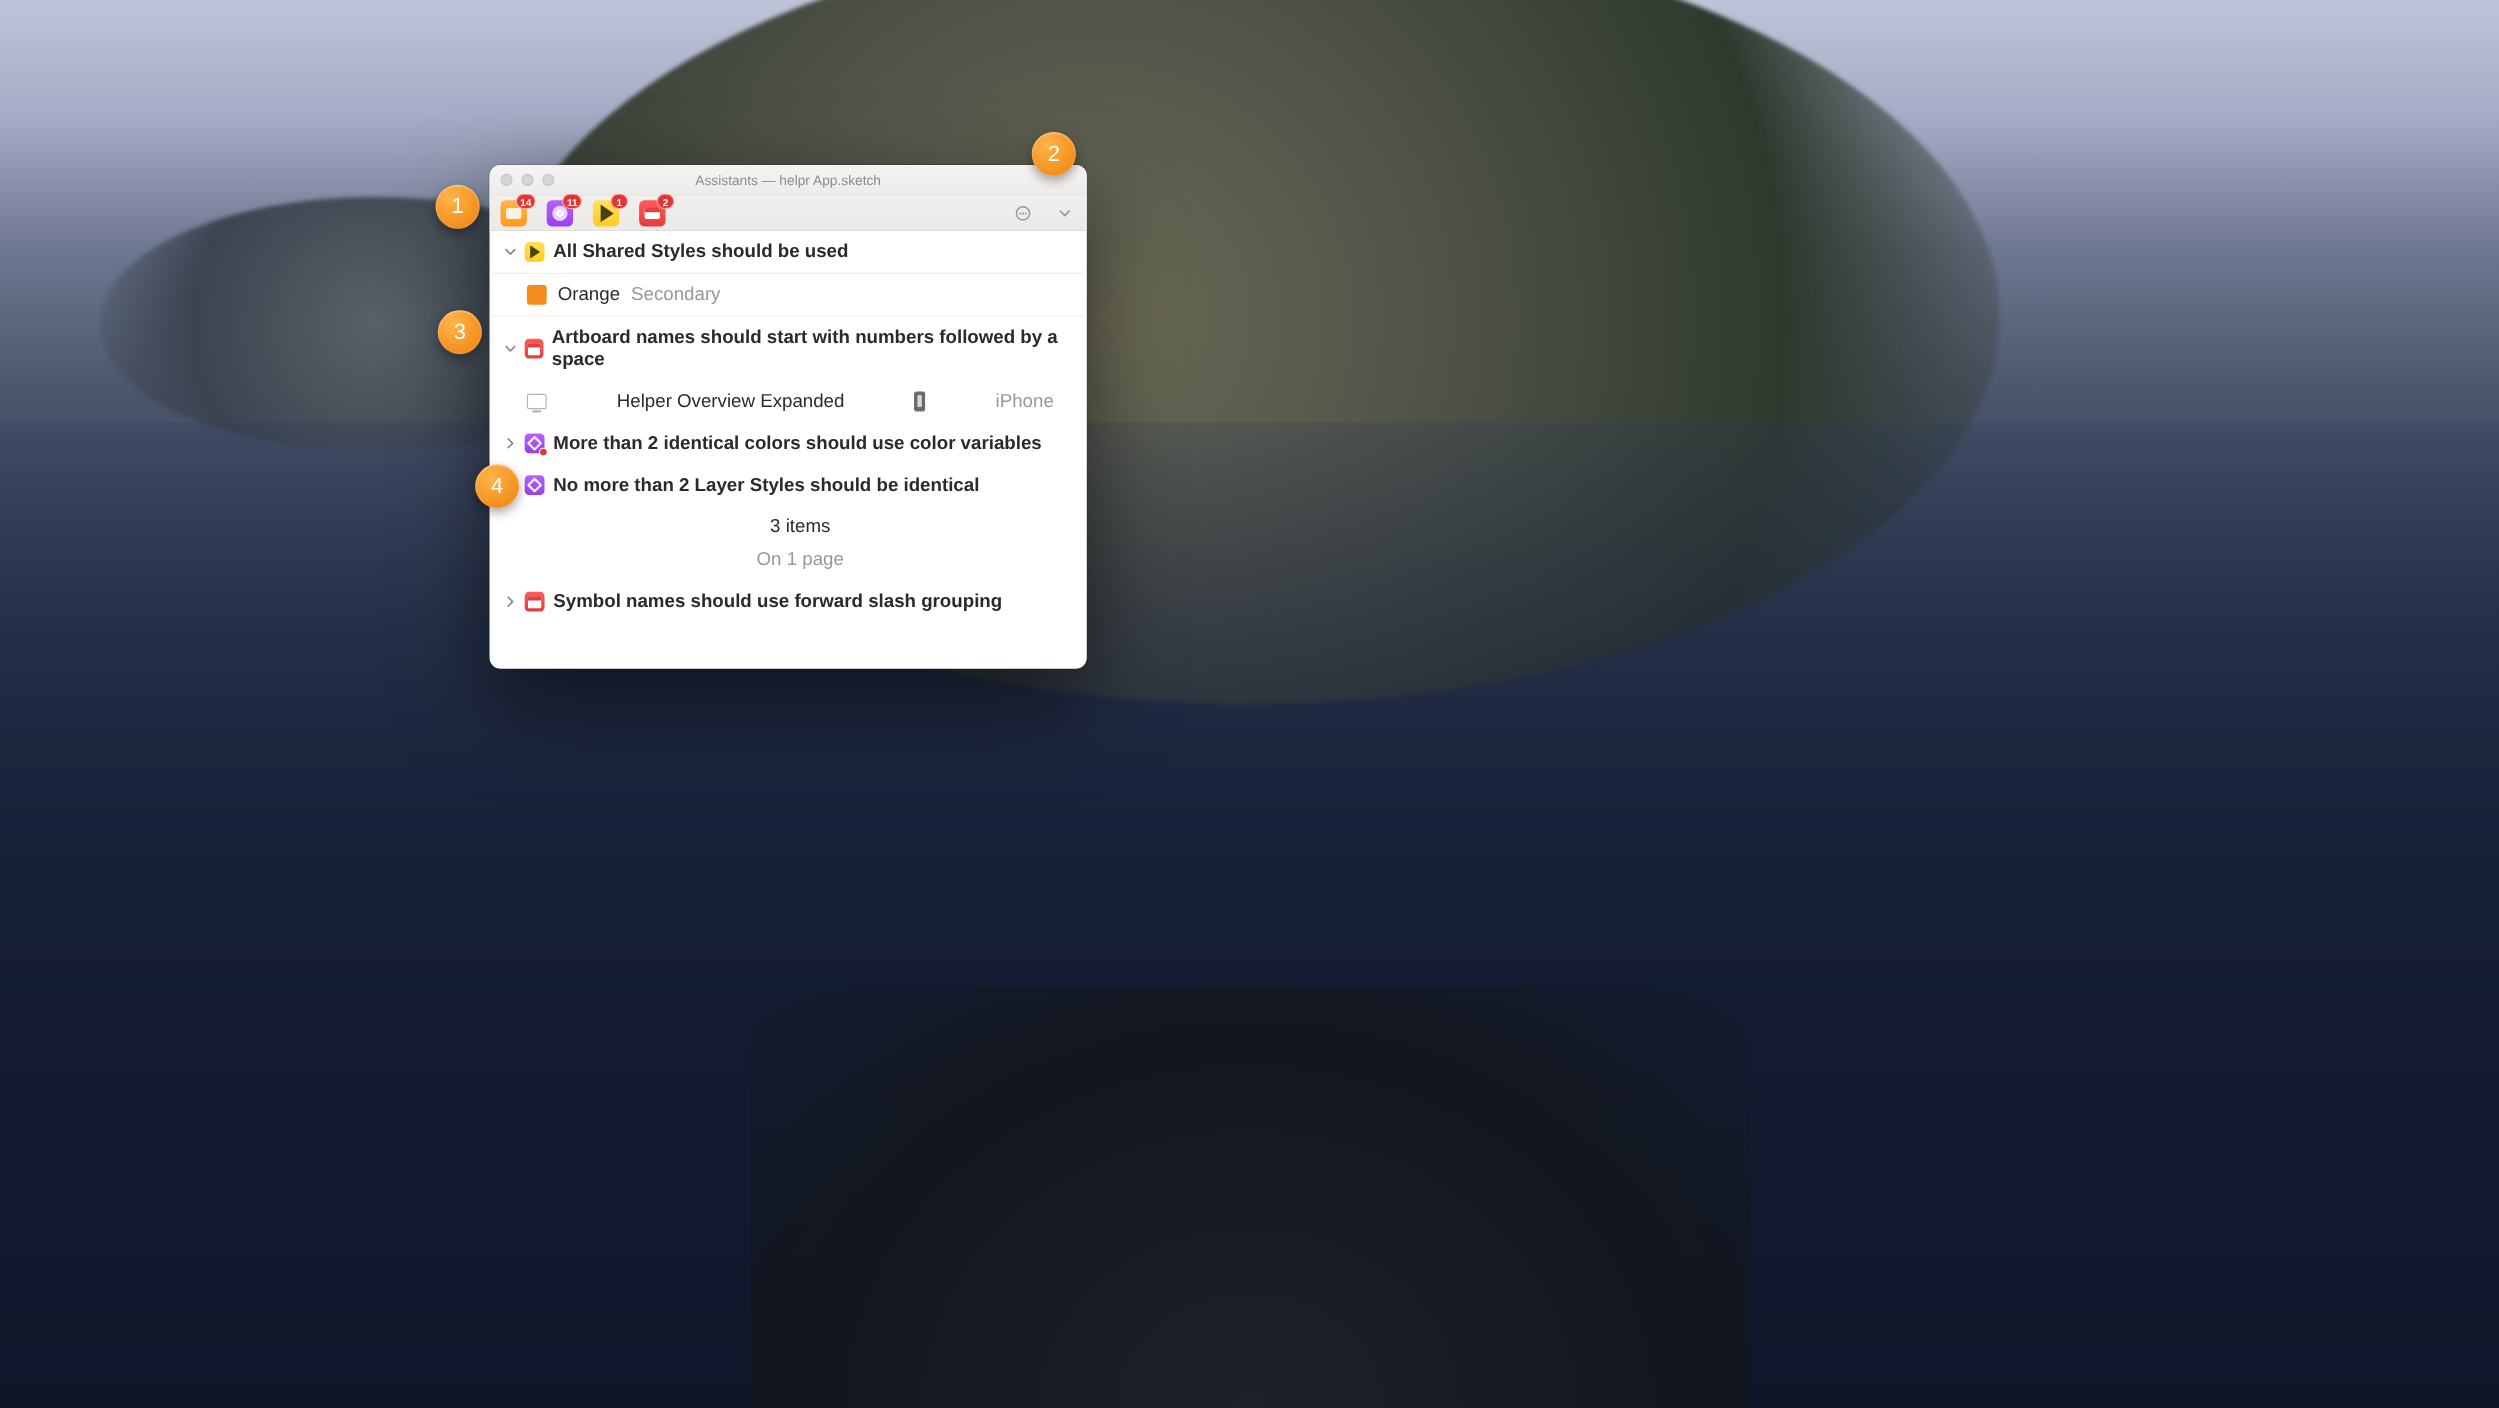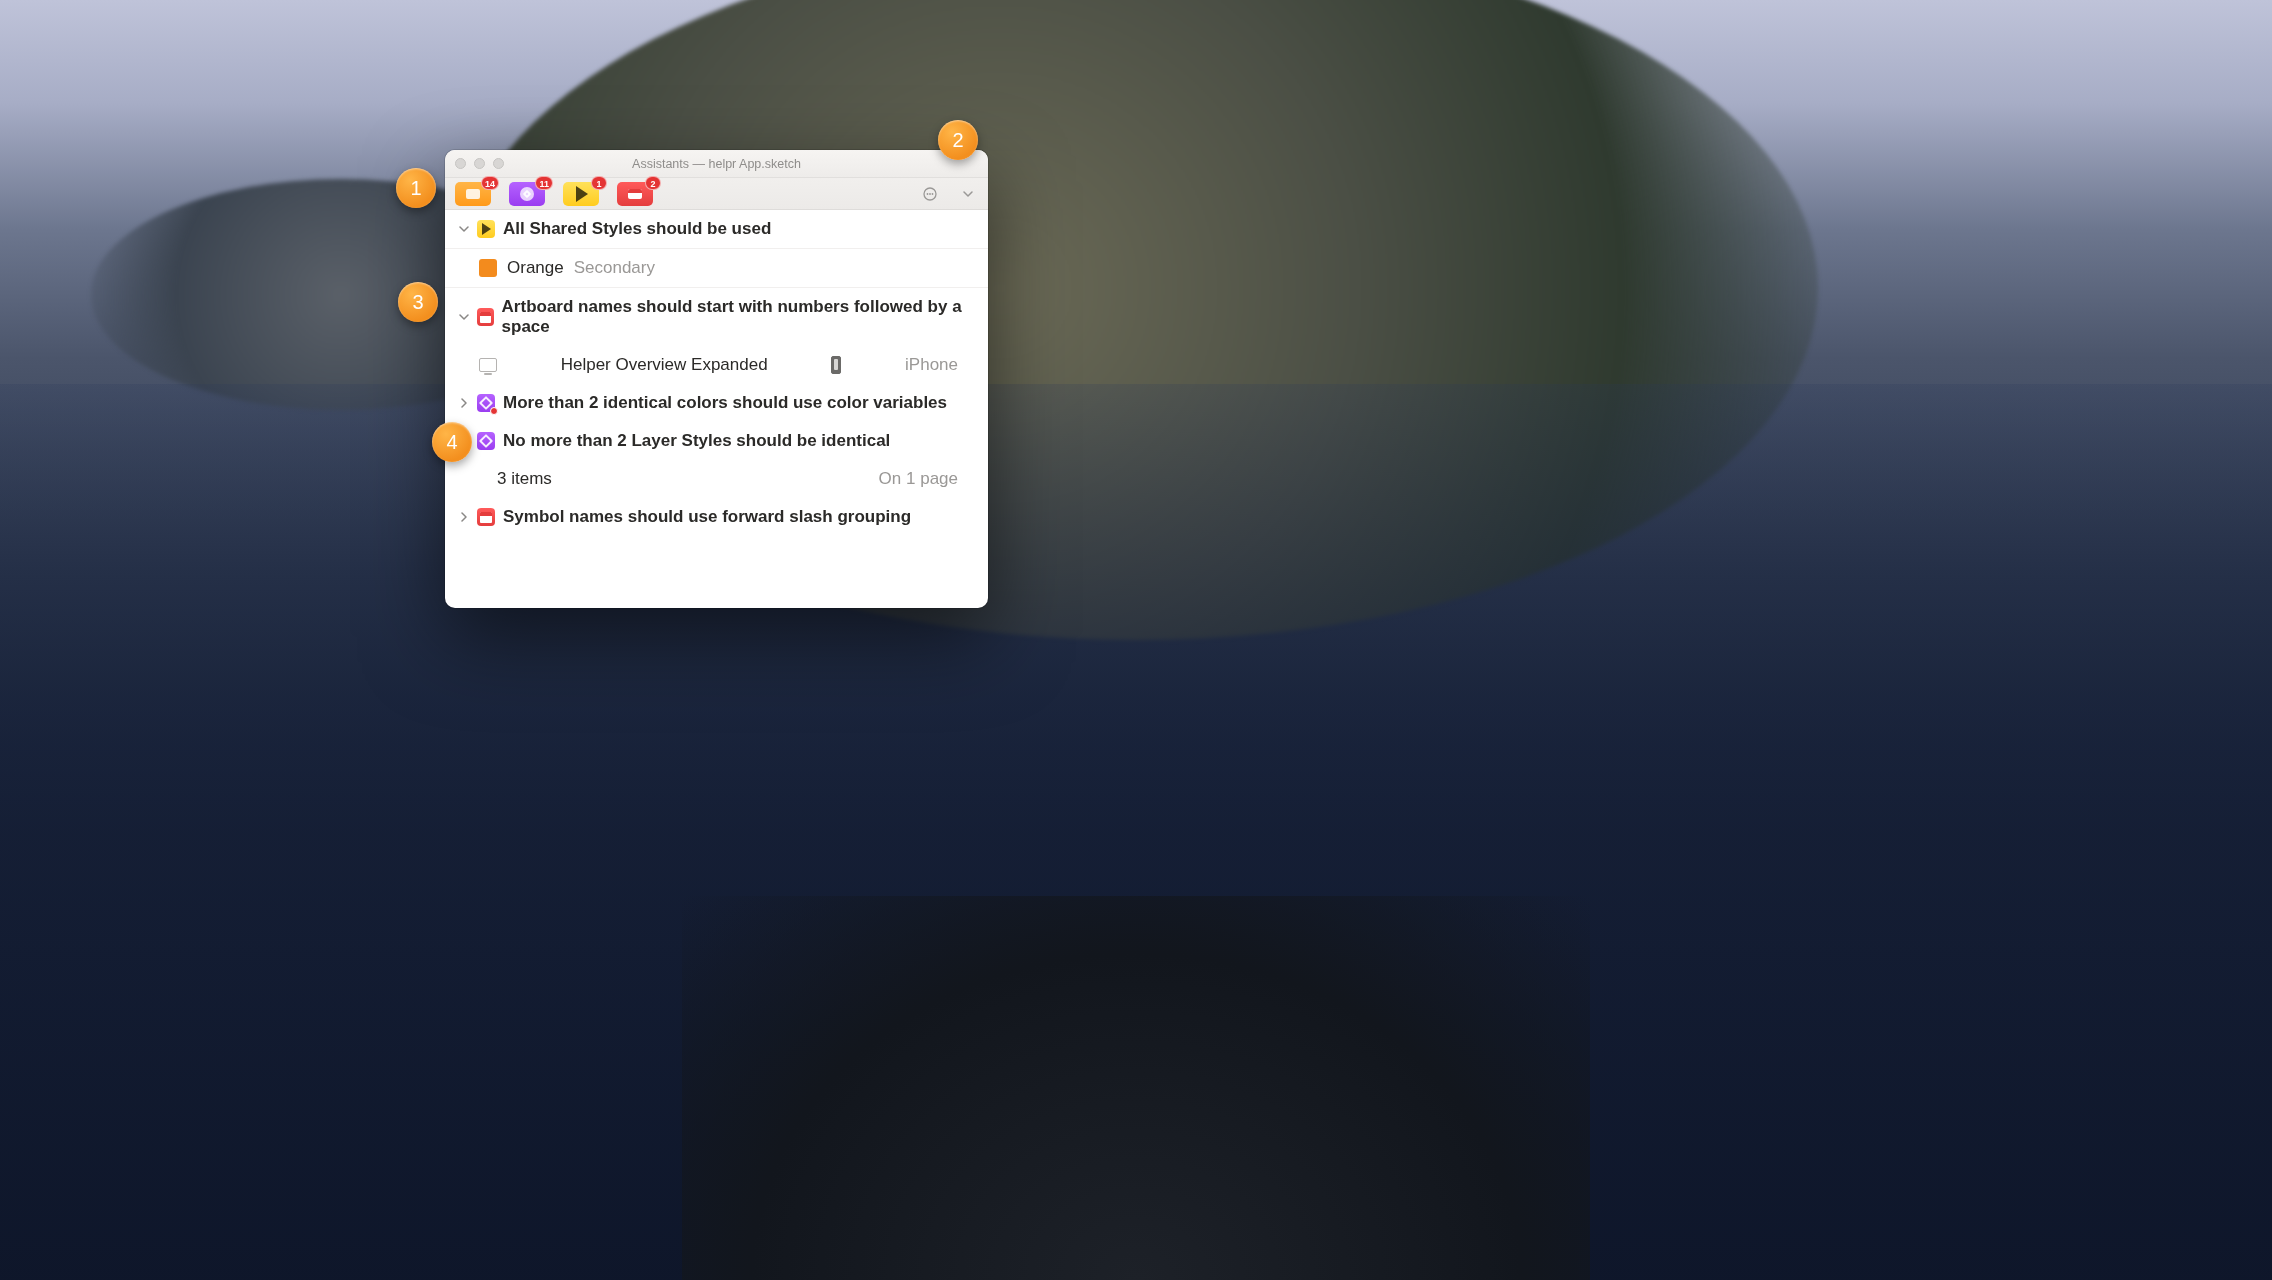--- a/index.html
+++ b/index.html
@@ -46,21 +46,21 @@
   .toolbar {
     height:32px;
     background:linear-gradient(#f1efed,#eceae8);
     border-bottom:1px solid #dedcda;
     display:flex; align-items:center;
     padding:0 10px;
     gap:18px;
     flex:0 0 auto;
   }
   .tab {
-    position:relative; width:36px; height:24px; border-radius:5px;
+    position:relative; width:24px; height:24px; border-radius:5px;
     display:flex; align-items:center; justify-content:center;
   }
   .tab.orange { background:linear-gradient(#ffb547,#ff9a1a); }
   .tab.purple { background:linear-gradient(#b562ff,#9a3df0); }
   .tab.yellow { background:linear-gradient(#ffe15a,#ffcc1f); }
   .tab.red    { background:linear-gradient(#ff5a5a,#e43d3d); }
   .tab-inner { width:14px; height:10px; border-radius:2px; background:rgba(255,255,255,.85); }
   .tab.purple .tab-inner { width:14px; height:14px; border-radius:50%; background:rgba(255,255,255,.75); position:relative; }
   .tab.purple .tab-inner::after { content:""; position:absolute; inset:4px; border:2px solid rgba(255,255,255,.9); border-radius:1px; transform:rotate(45deg); }
   .tab.yellow .tab-inner { width:0; height:0; border-left:12px solid rgba(0,0,0,.7); border-top:8px solid transparent; border-bottom:8px solid transparent; background:none; border-radius:0; transform:translateX(1px); }
@@ -231,21 +231,21 @@
 
     <div class="group-header noborder">
       <span class="chev">
         <svg width="10" height="10" viewBox="0 0 10 10">
             <path d="M1 3l4 4 4-4" fill="none" stroke="currentColor" stroke-width="1.5" stroke-linecap="round" stroke-linejoin="round"></path>
           </svg>
       </span>
       <span class="gicon purple"></span>
       <span>No more than 2 Layer Styles should be identical</span>
     </div>
-    <div class="child-row noborder" style="padding-left:52px;">
+    <div class="child-row noborder" style="padding-left:52px;flex-direction:column;">
       <span>3 items</span>
       <span class="muted">On 1 page</span>
     </div>
 
     <div class="group-header noborder">
       <span class="chev">
         <svg width="10" height="10" viewBox="0 0 10 10">
             <path d="M3 1l4 4-4 4" fill="none" stroke="currentColor" stroke-width="1.5" stroke-linecap="round" stroke-linejoin="round"></path>
           </svg>
       </span>

